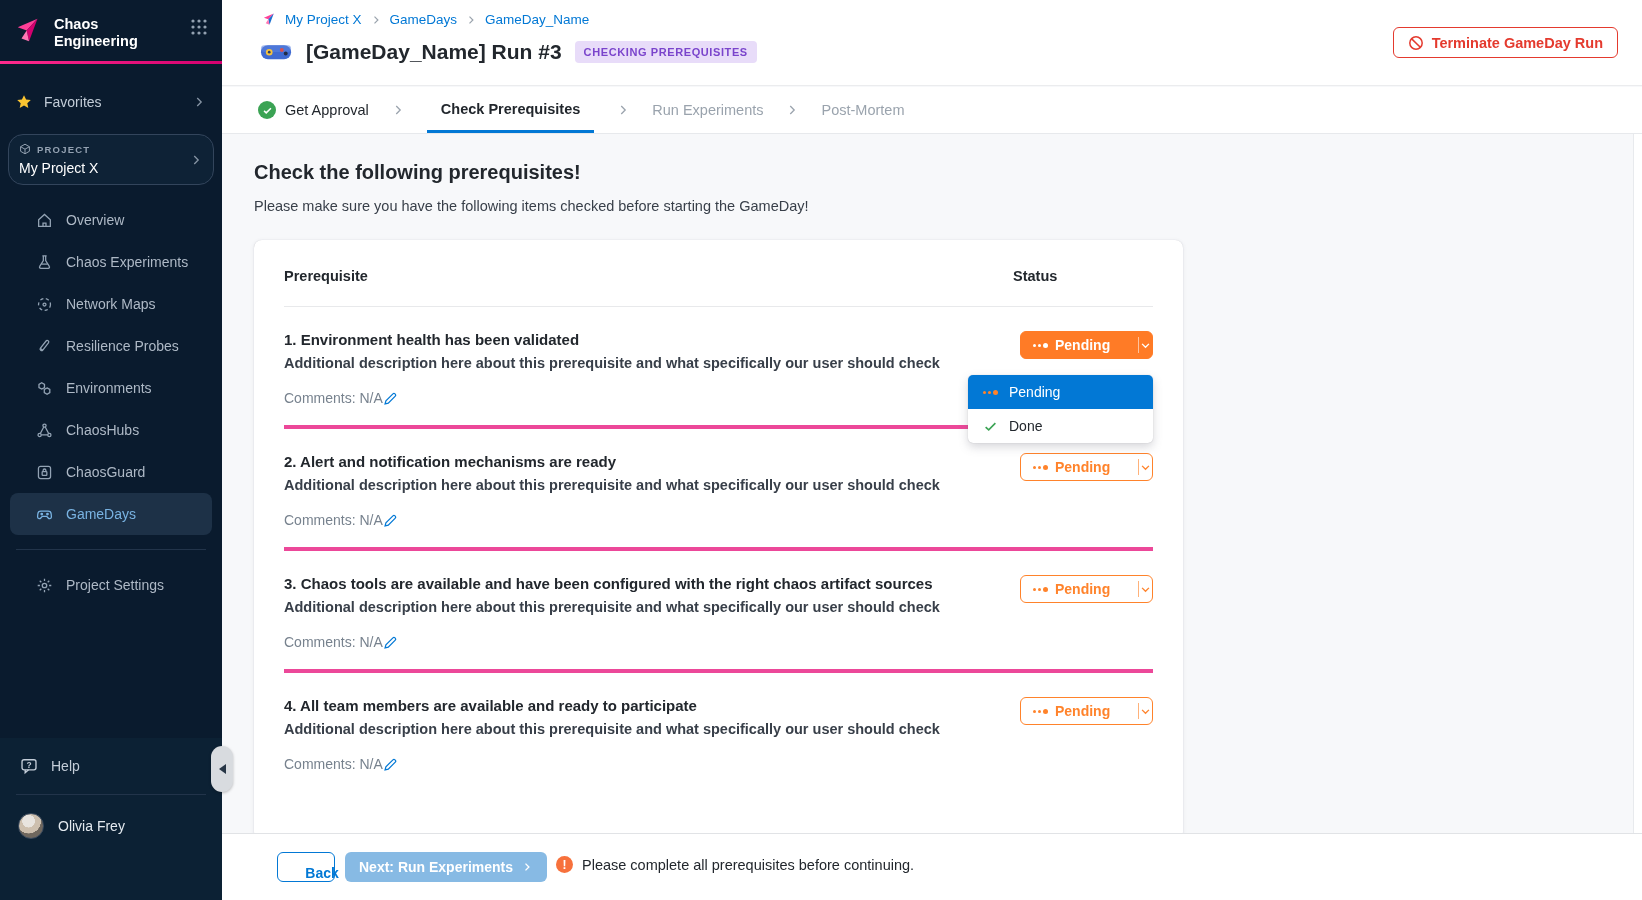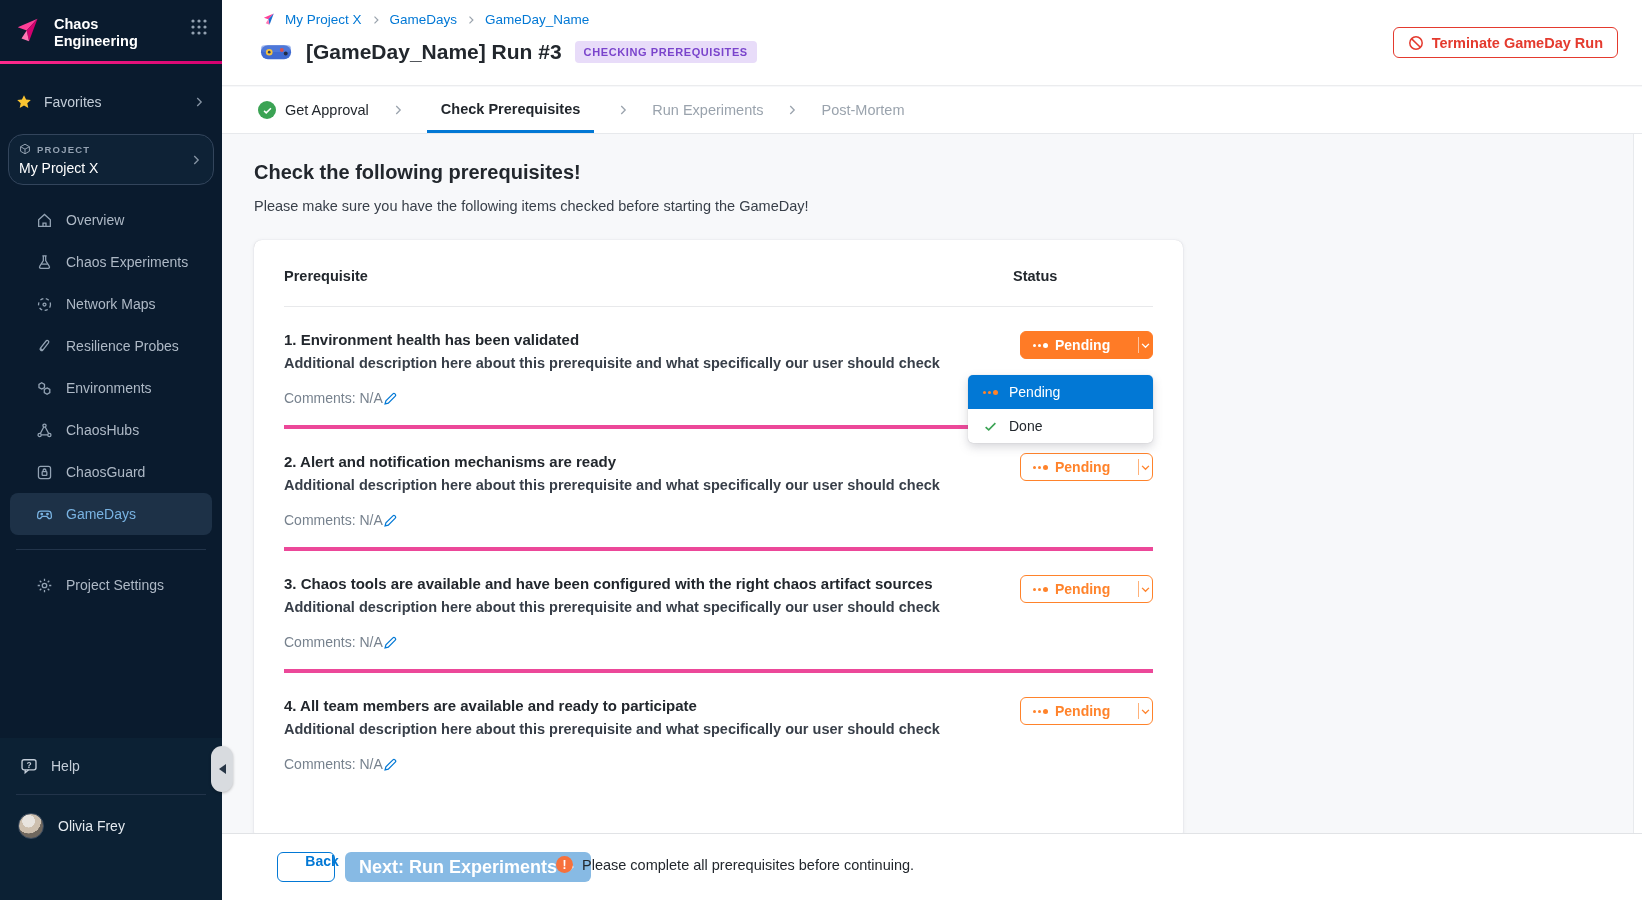--- a/index.html
+++ b/index.html
@@ -84,22 +84,22 @@
   .status-btn .label { flex:1; text-align:left; }
 
   .dropdown { position:absolute; right:0; top:68px; width:185px; background:#fff; border-radius:5px; box-shadow:0 0 1px rgba(40,41,61,.3), 0 4px 10px rgba(96,97,112,.25); z-index:20; overflow:hidden; }
   .dd-item { display:flex; align-items:center; gap:11px; height:34px; padding-left:15px; font-size:14px; cursor:pointer; }
   .dd-item .dots { display:flex; align-items:center; gap:2px; }
   .dd-item.selected { background:#0278d5; color:#fff; }
   .dd-item.selected .dots i { background:#ff832b; }
   .dd-item .dd-check { display:flex; color:#3ba354; }
 
   .m-footer { position:absolute; left:0; top:833px; width:100%; height:67px; background:#fff; border-top:1px solid #e1e3e6; z-index:25; }
-  .back-btn { position:absolute; left:55px; top:18px; height:30px; width:58px; display:flex; align-items:flex-start; justify-content:center; gap:12px; background:#fff; border:1px solid #0278d5; border-radius:6px; color:#0278d5; font-size:14px; font-weight:700; cursor:pointer; font-family:inherit;padding-left:20px; }
-  .next-btn { position:absolute; left:123px; top:18px; height:30px; padding:0 14px; display:flex; align-items:center; gap:8px; background:#87bae4; border:none; border-radius:6px; color:#fff; font-size:18px; font-weight:700; cursor:not-allowed; font-family:inherit; }
+  .back-btn { position:absolute; left:55px; top:18px; height:30px; width:58px; display:flex; align-items:flex-end; justify-content:center; gap:12px; background:#fff; border:1px solid #0278d5; border-radius:6px; color:#0278d5; font-size:14px; font-weight:700; cursor:pointer; font-family:inherit;padding-left:20px; }
+  .next-btn { position:absolute; left:123px; top:18px; height:30px; padding:0 14px; display:flex; align-items:center; gap:8px; background:#87bae4; border:none; border-radius:6px; color:#fff; font-size:14px; font-weight:700; cursor:not-allowed; font-family:inherit; }
   .warn { position:absolute; left:334px; top:22px; display:flex; align-items:center; gap:9px; font-size:14.5px; color:#22272d; }
   .warn-ic { width:17px; height:17px; border-radius:50%; background:#f7713c; color:#fff; font-size:12px; font-weight:700; display:flex; align-items:center; justify-content:center; flex:none; }
 
   .scroll-strip { position:absolute; left:1411px; top:134px; width:9px; height:699px; background:#fff; border-left:1px solid #e8eaed; }
 
   svg { display:block; }
 </style>
 </head>
 <body>
 

